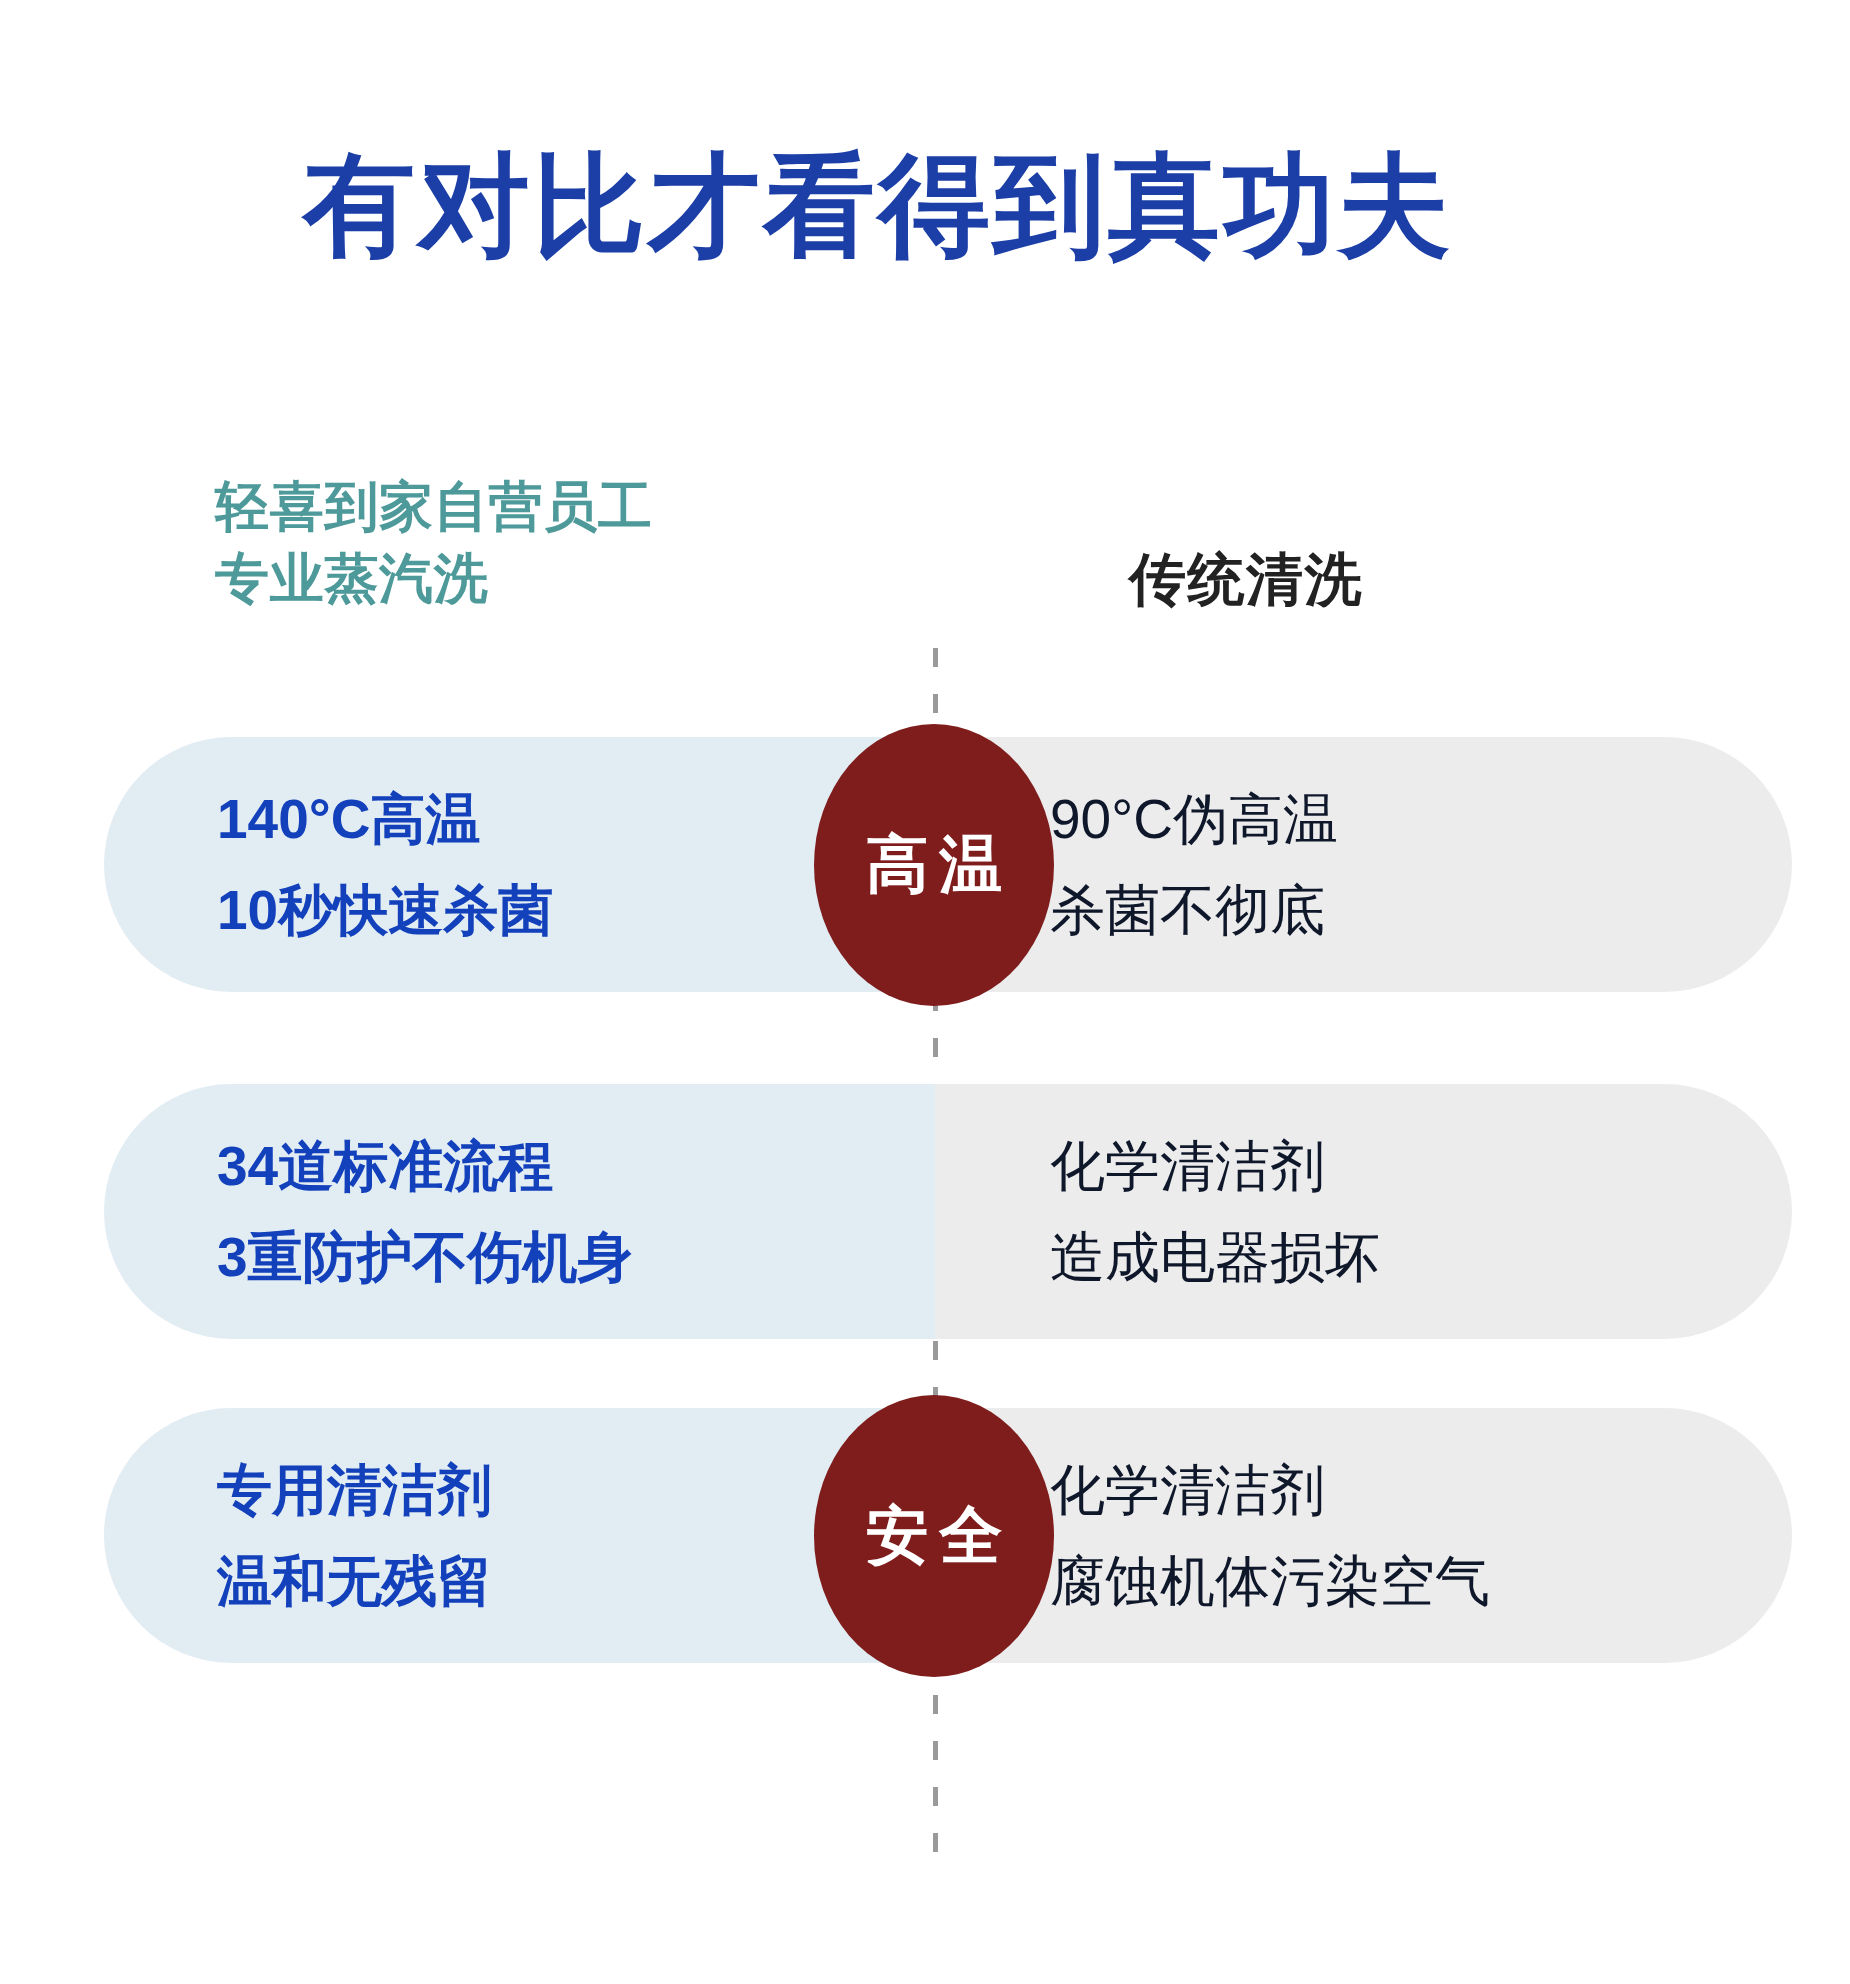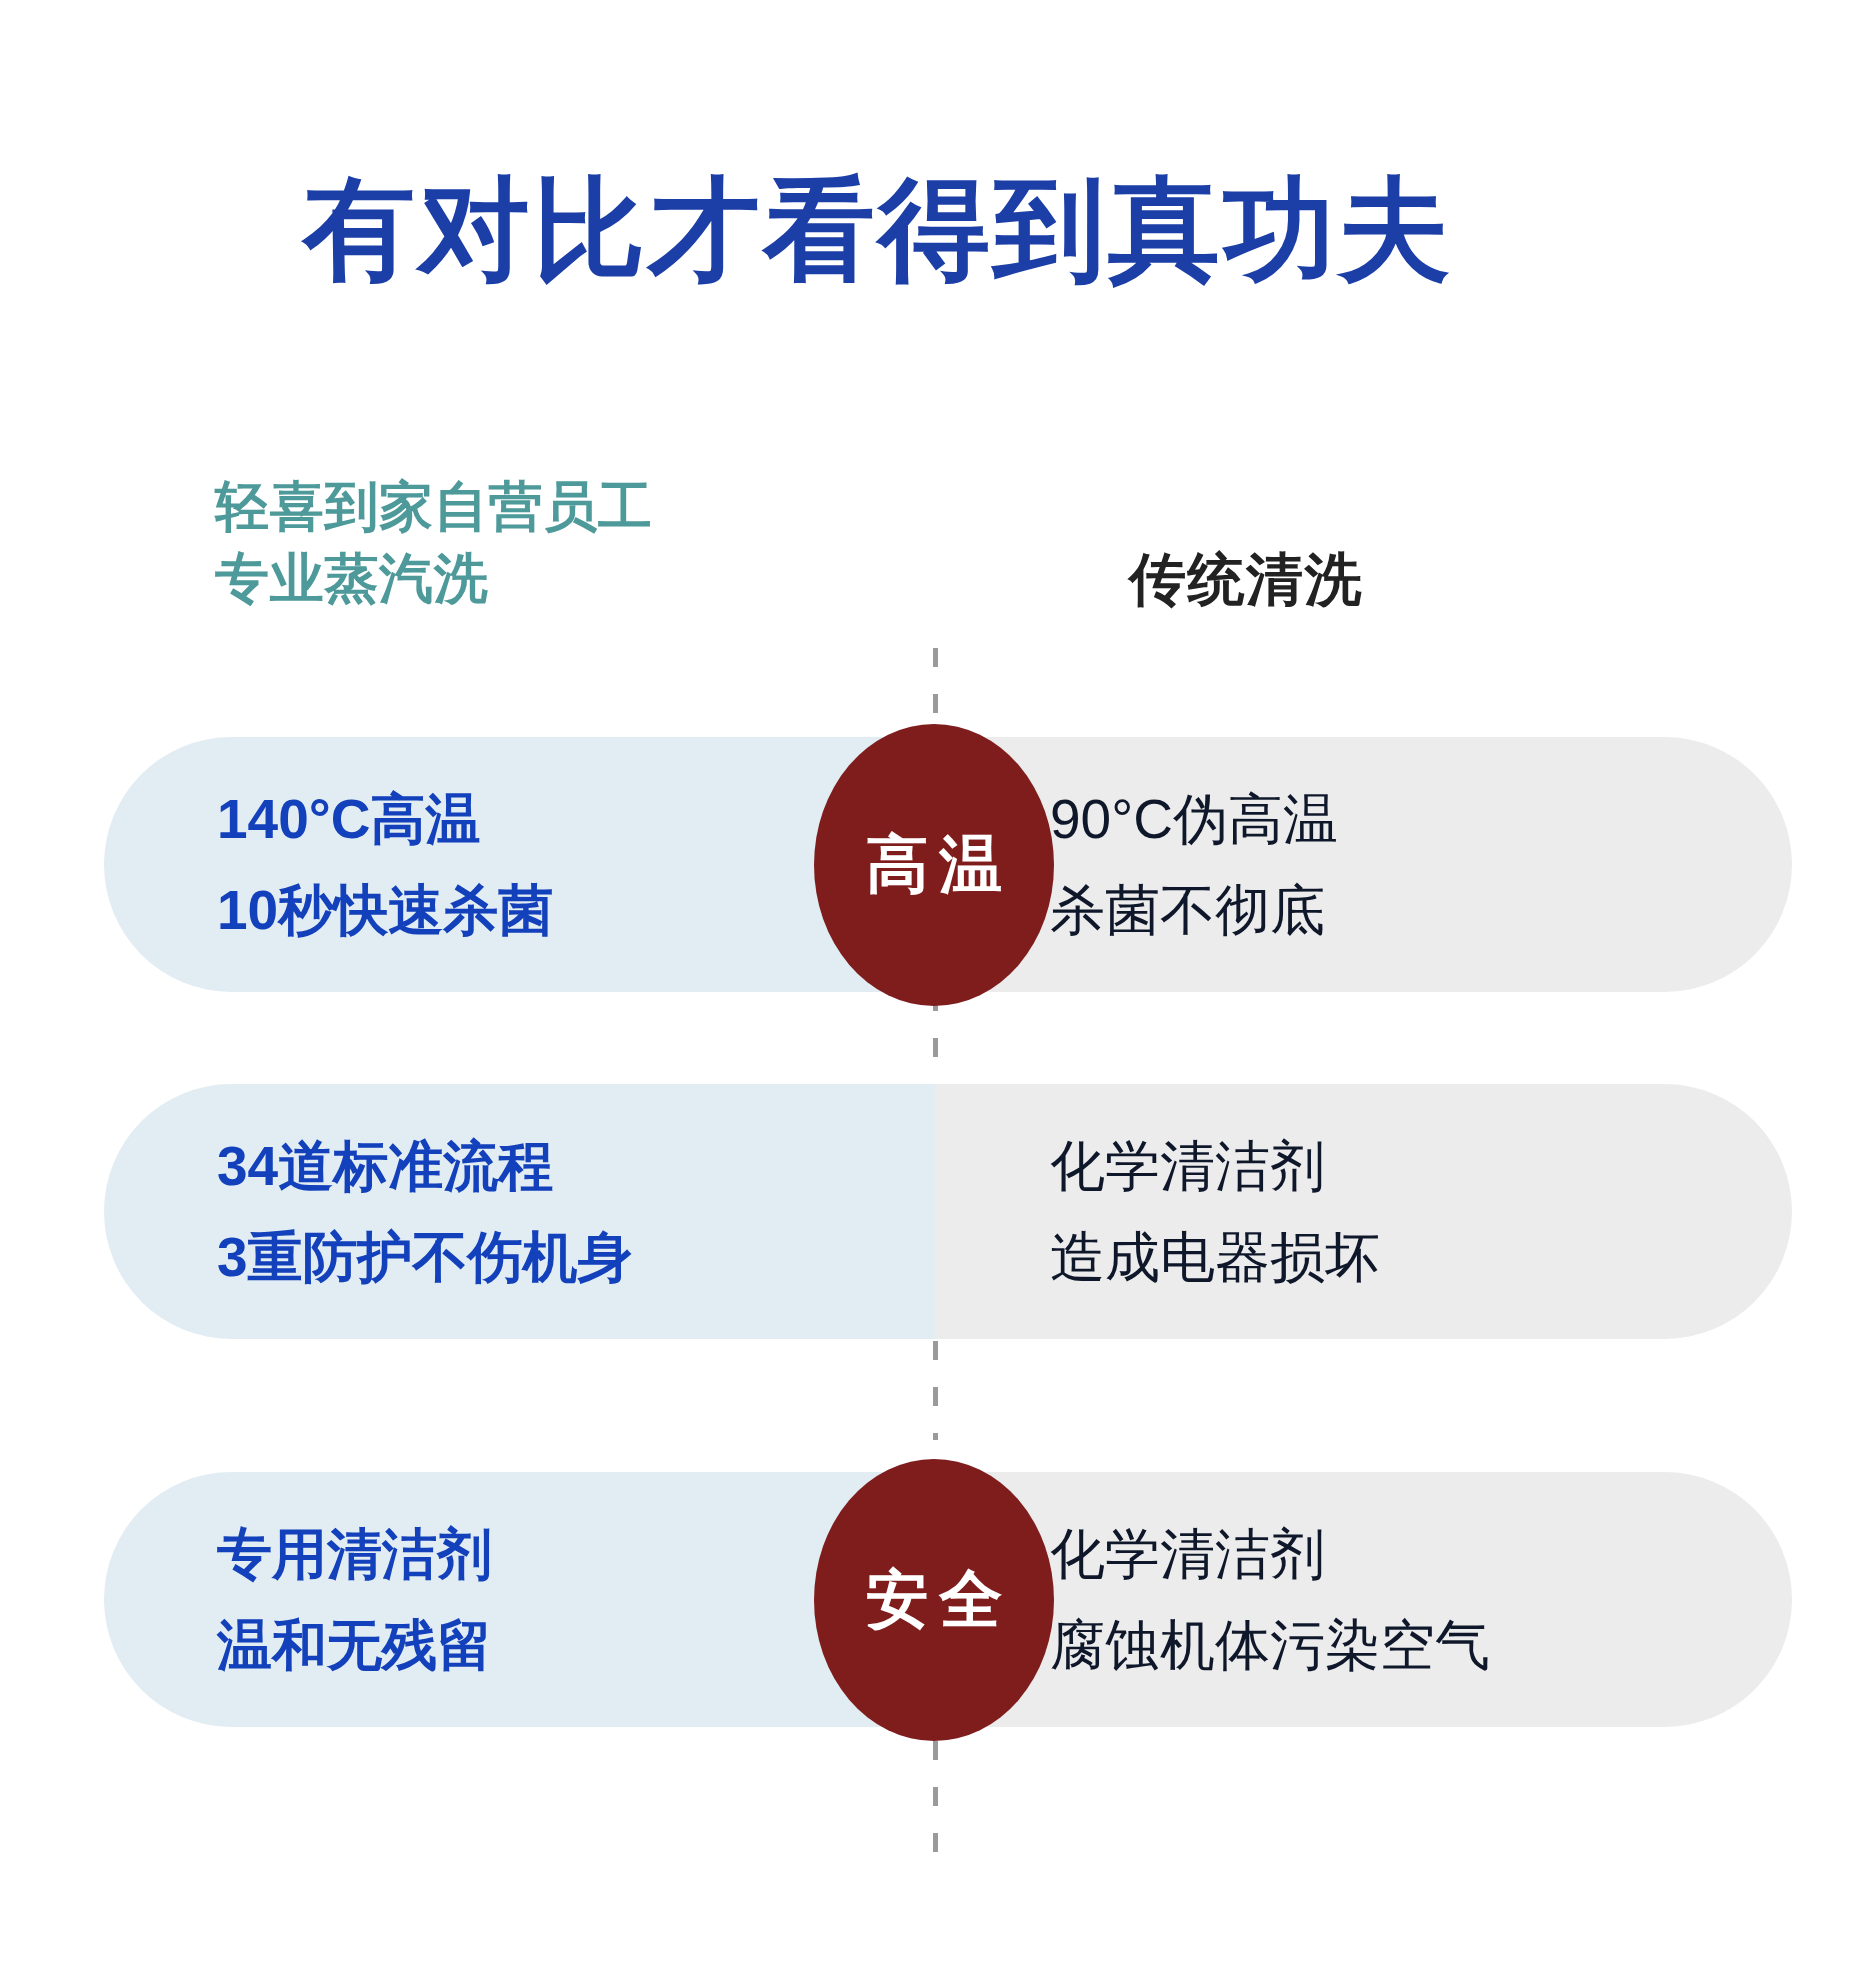--- a/index.html
+++ b/index.html
@@ -22,21 +22,20 @@
     left: 0;
     top: 146px;
     width: 1756px;
     text-align: center;
     font-size: 112px;
     line-height: 119px;
     font-weight: 700;
     color: #1b3ea7;
     letter-spacing: 3px;
     white-space: nowrap;
-    margin-top: 24px;
   }
 
   
   #col-head-left {
     position: absolute;
     left: 215px;
     top: 470px;
     font-size: 54px;
     line-height: 72px;
     font-weight: 700;
@@ -77,21 +76,21 @@
 
   
   .row {
     position: absolute;
     left: 104px;
     width: 1688px;
     height: 298px;
   }
   #row-0 { top: 737px; }
   #row-1 { top: 1084px; }
-  #row-2 { top: 1472px; }
+  #row-2 { top: 1408px; }
 
   .row-bg-left {
     position: absolute;
     left: 0;
     top: 0;
     width: 831px;
     height: 255px;
     background: #e1ecf3;
     border-top-left-radius: 128px;
     border-bottom-left-radius: 128px;

